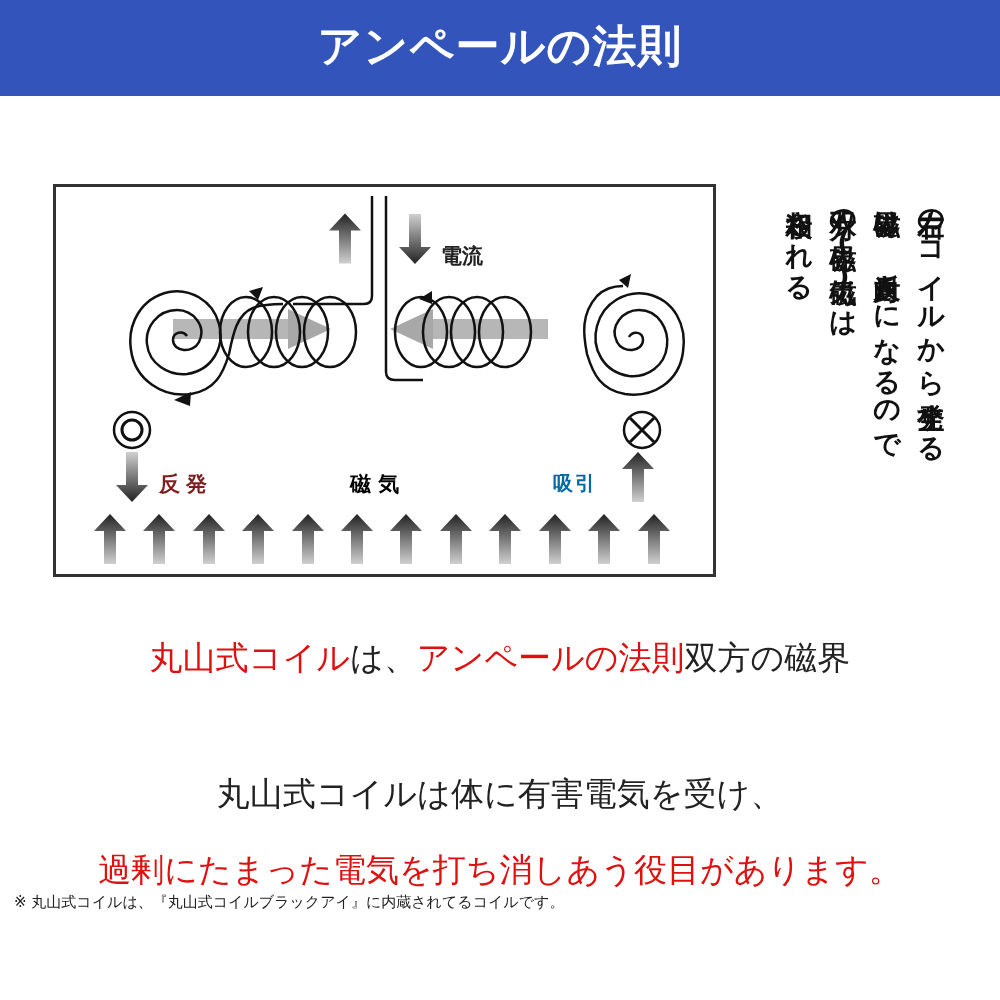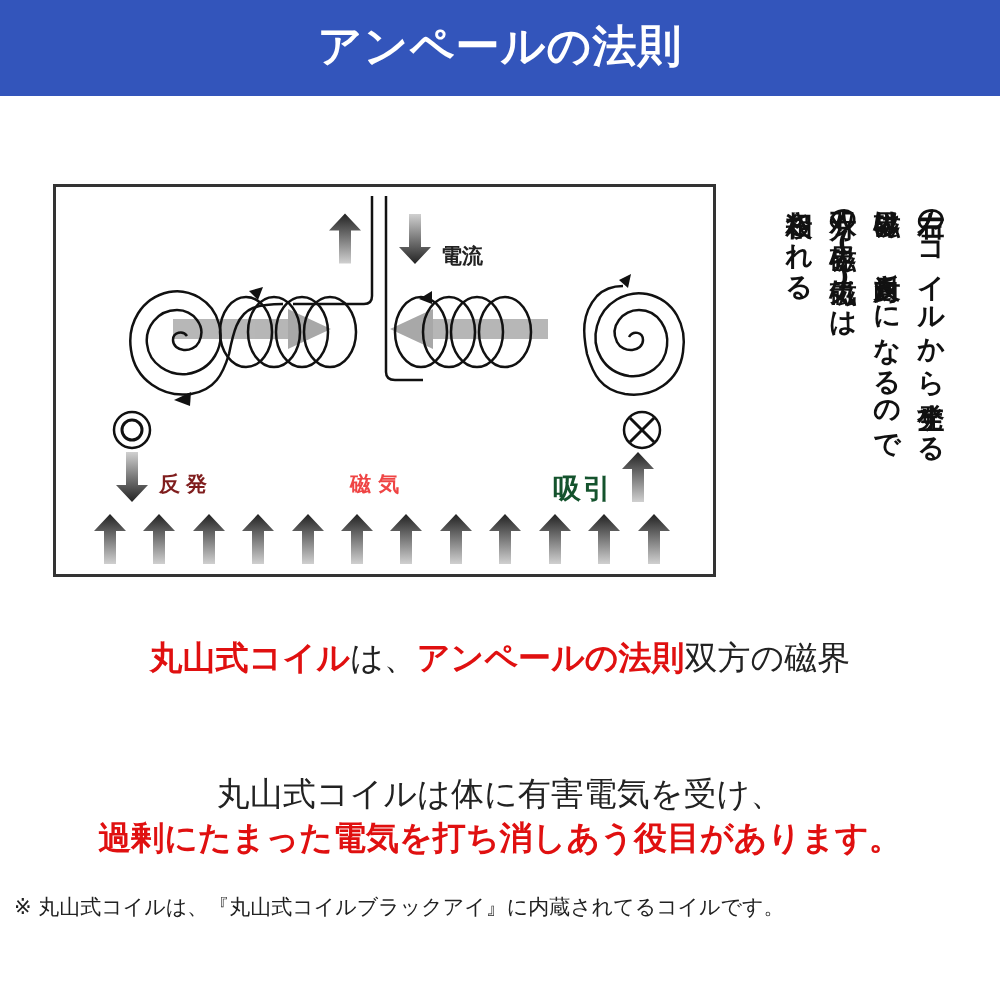--- a/index.html
+++ b/index.html
@@ -28,26 +28,26 @@
       line-height: 1; letter-spacing: 1px;
     }
     .v1 { left: 918px; }
     .v2 { left: 874px; }
     .v3 { left: 830px; }
     .v4 { left: 786px; }
     .text-block {
       position: absolute; left: 0; width: 1000px; text-align: center;
       font-size: 33px; line-height: 44px; color: #222222;
     }
-    .red { color: #e01010; font-weight: bold; }
+    .red { color: #e01010; font-weight: normal; margin-top: 32px; }
     .p1 { top: 636px; }
     .p2 { top: 772px; }
     .note {
       position: absolute; left: 14px; top: 893px; width: 980px;
-      font-size: 21px; color: #222222; white-space: nowrap;
+      font-size: 15px; color: #222222; white-space: nowrap;
     }
   </style>
 </head>
 <body>
 
 <div class="banner">
   <div class="banner-title">アンペールの法則</div>
 </div>
 
 <div class="diagram">
@@ -143,22 +143,22 @@
       <use href="#upArrow" x="387" y="330" width="32" height="50"></use>
       <use href="#upArrow" x="436" y="330" width="32" height="50"></use>
       <use href="#upArrow" x="486" y="330" width="32" height="50"></use>
       <use href="#upArrow" x="535" y="330" width="32" height="50"></use>
       <use href="#upArrow" x="585" y="330" width="32" height="50"></use>
     </g>
   </svg>
 
   <div style="position:absolute;left:388px;top:44px;font-size:21px;font-weight:bold;color:#222;margin-top:14px;">電流</div>
   <div style="position:absolute;left:106px;top:286px;font-size:21px;font-weight:bold;color:#7f1d1d;letter-spacing:6px;">反発</div>
-  <div style="position:absolute;left:297px;top:286px;font-size:21px;font-weight:bold;color:#ef4444;">磁 気</div>
-  <div style="position:absolute;left:500px;top:286px;font-size:28px;font-weight:bold;color:#14532d;letter-spacing:2px;">吸引</div>
+  <div style="position:absolute;left:297px;top:286px;font-size:21px;font-weight:bold;color:#000000;">磁 気</div>
+  <div style="position:absolute;left:500px;top:286px;font-size:20px;font-weight:bold;color:#0369a1;letter-spacing:2px;">吸引</div>
 </div>
 
 <div class="vtext v1">左右のコイルから発生する</div>
 <div class="vtext v2">磁界は、反対向きになるので</div>
 <div class="vtext v3">双方の磁界(磁気)は</div>
 <div class="vtext v4">相殺される</div>
 
 <div class="text-block p1">
   <div>
     <span class="red">丸山式コイル</span><span>は、</span><span class="red">アンペールの法則</span><span>双方の磁界</span>

